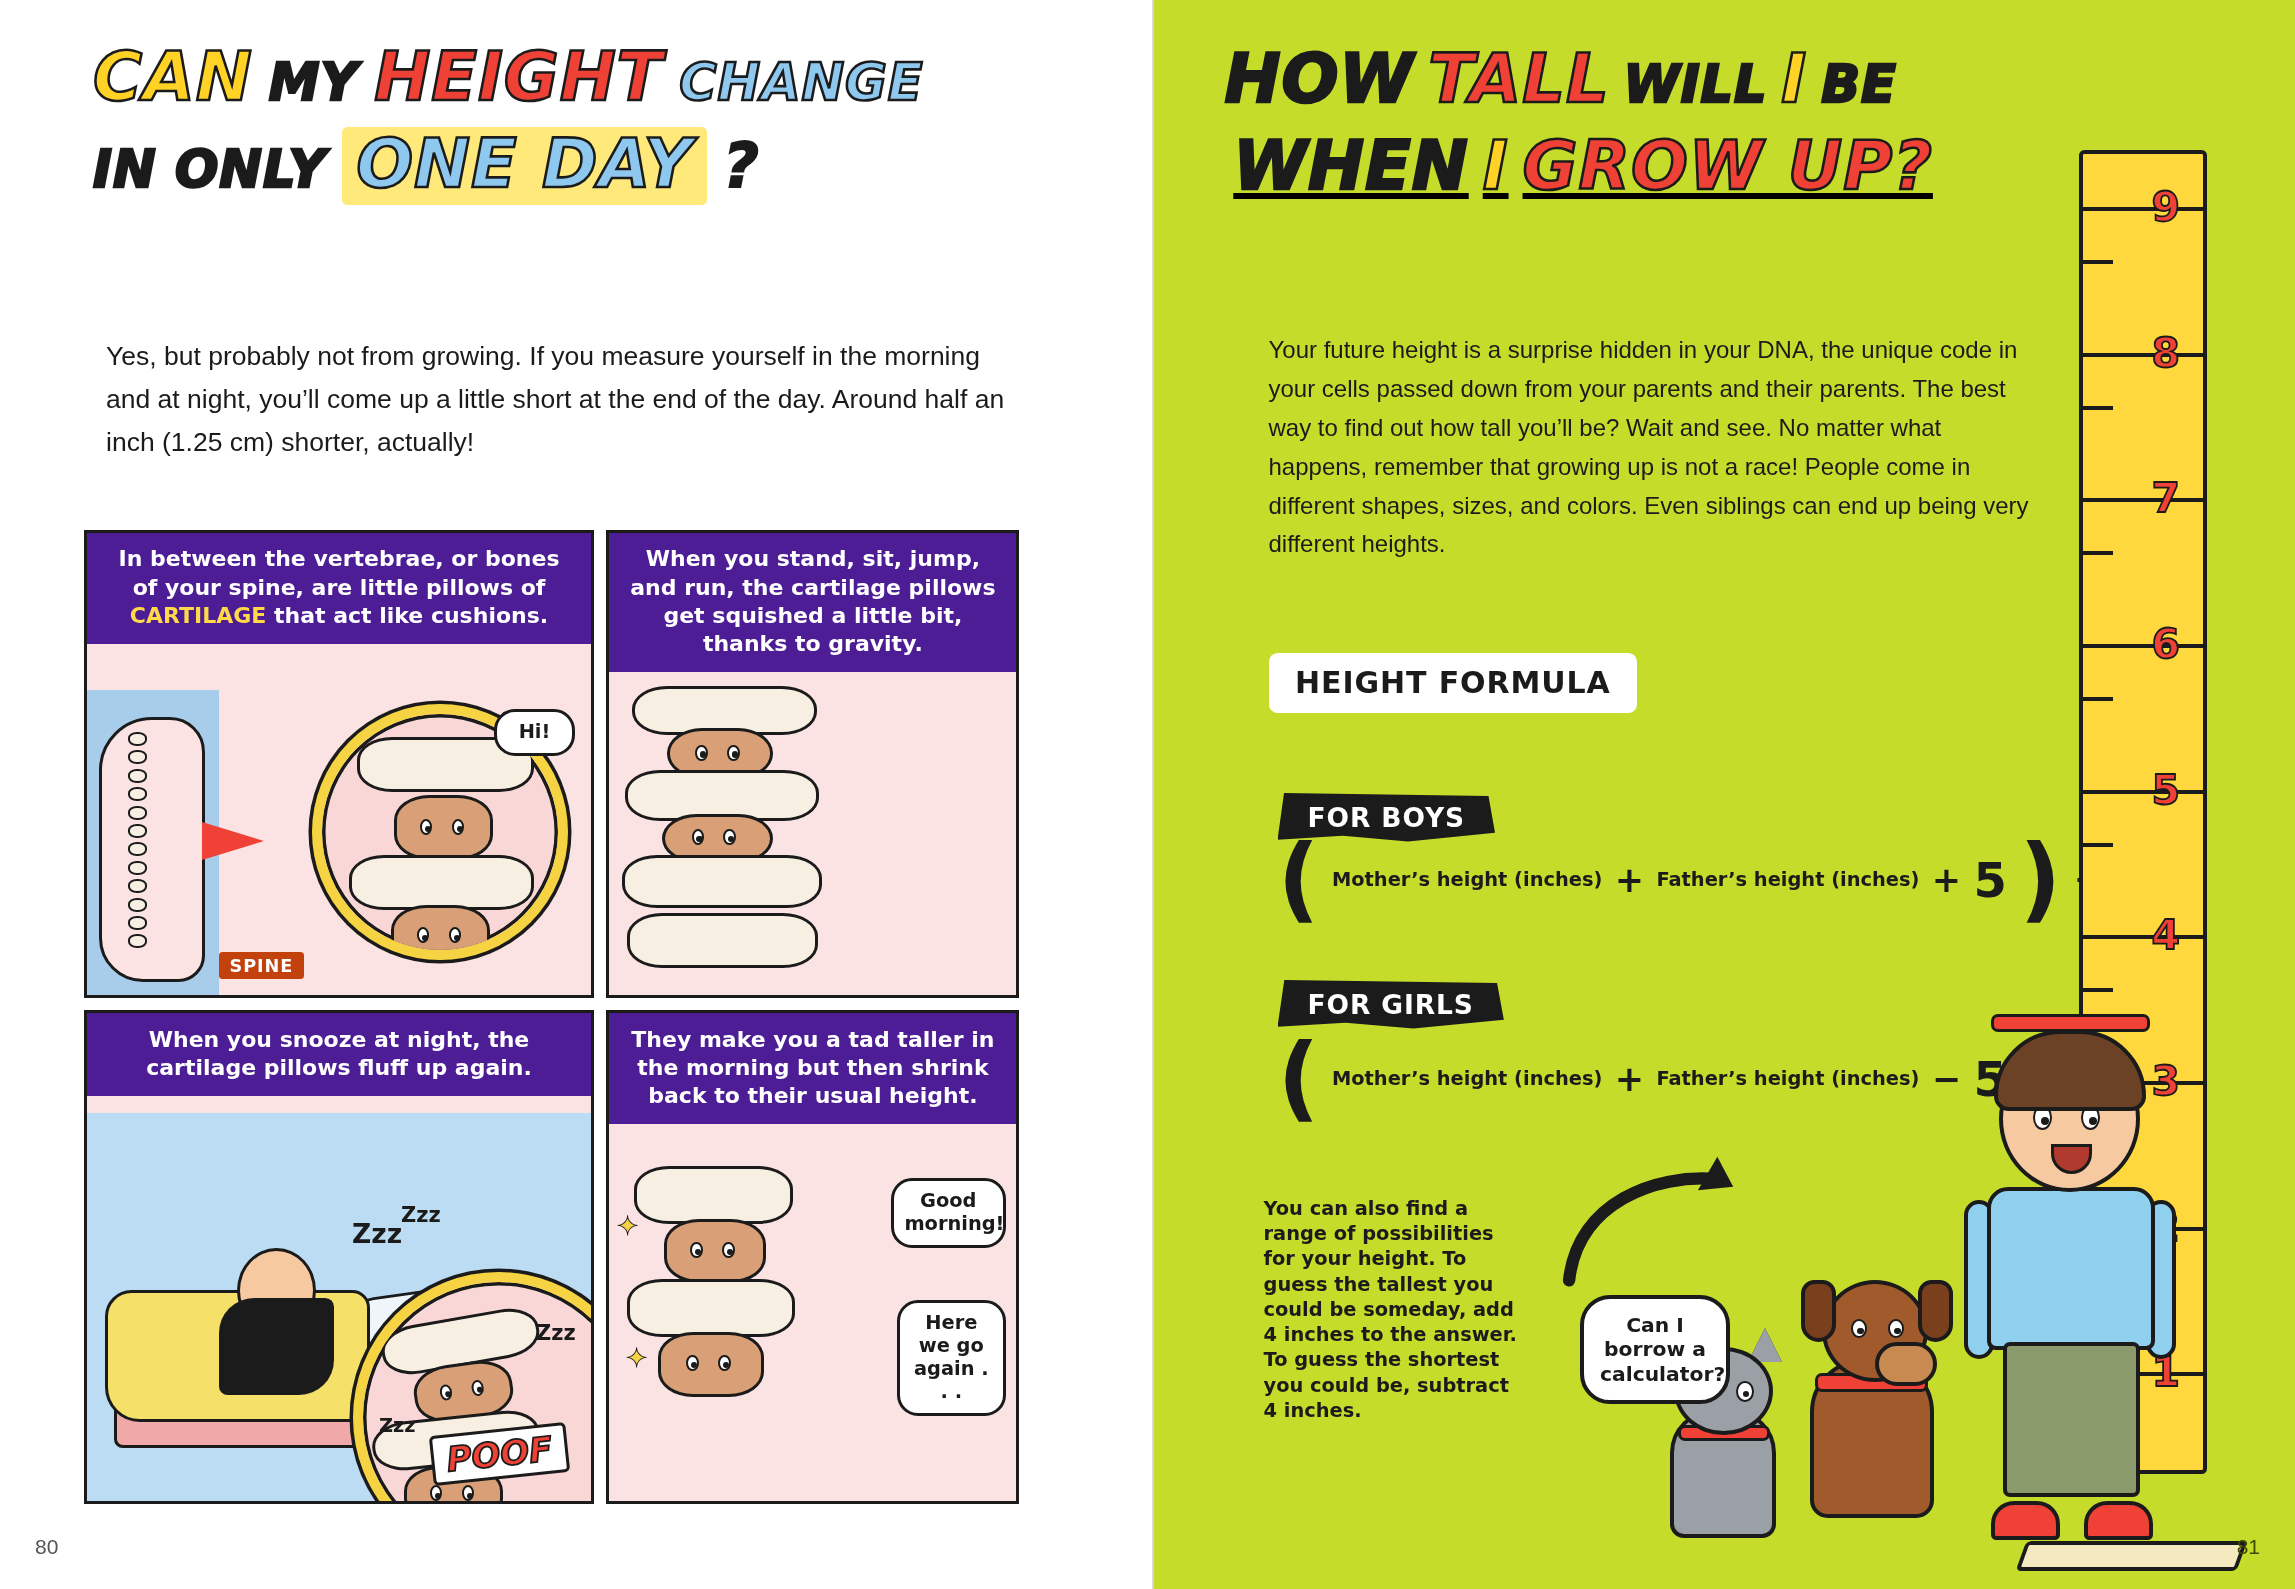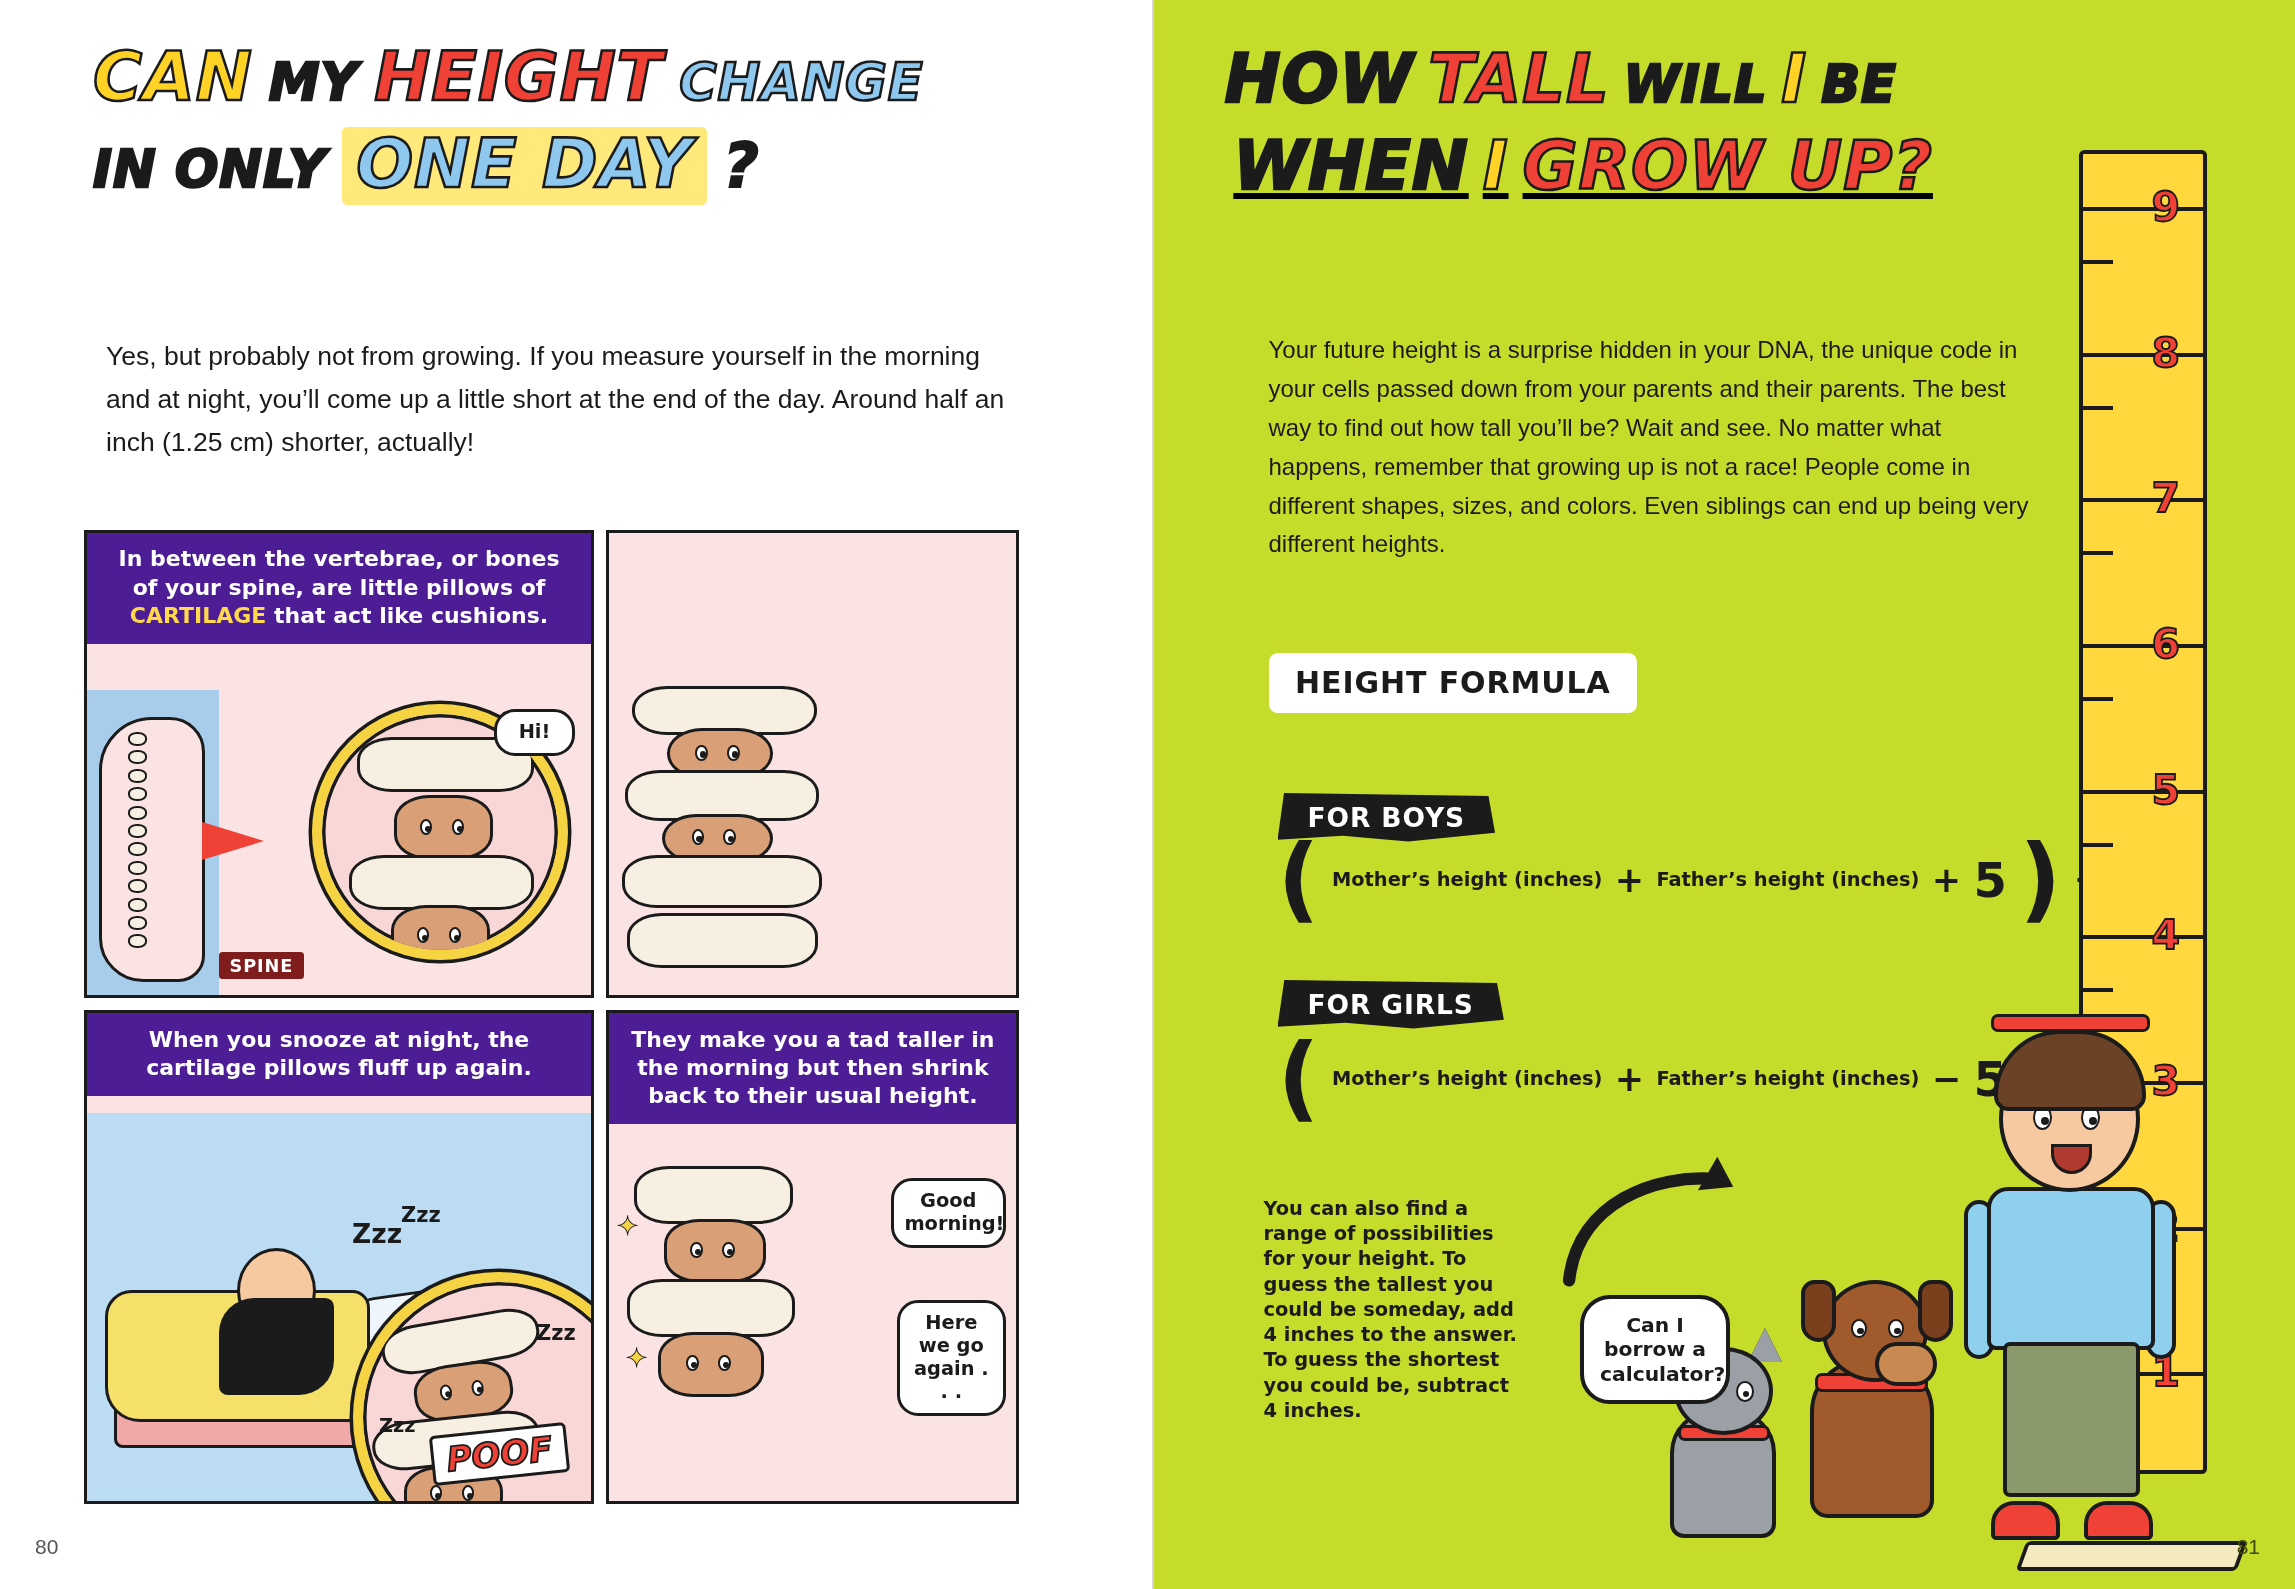--- a/index.html
+++ b/index.html
@@ -81,21 +81,21 @@
   .bubble {
     position: absolute; background: #fff; border: 3.5px solid #1b1b1b;
     border-radius: 21px; font-family: "DejaVu Sans", sans-serif;
     font-weight: bold; font-size: 19.4px; line-height: 1.18; color: #1b1b1b;
     text-align: center; padding: 8.8px 10.6px;
   }
   .bubble:after {
     content: ""; position: absolute; width: 0; height: 0;
   }
   .tag {
-    position: absolute; background: #7f1d1d; color: #fff;
+    position: absolute; background: #c2410c; color: #fff;
     font-family: "DejaVu Sans", sans-serif; font-weight: bold;
     font-size: 17.7px; padding: 3.5px 10.6px; border-radius: 3.5px;
     letter-spacing: 0.9px;
   }
   .vert {
     position: absolute; background: #f7efe2; border: 3.5px solid #1b1b1b;
     border-radius: 35px/23px;
   }
   .disc {
     position: absolute; background: #d9a077; border: 3.5px solid #1b1b1b;
@@ -361,20 +361,21 @@
                   <div class="pupil" style="left:2.6px; top:5.3px;"></div>
                 </div>
             </div>
           </div>
           <div class="bubble" style="right:16px; top:19.4px; width:81px;">Hi!</div>
           <div class="tag" style="left:132px; bottom:16px;">SPINE</div>
         </div>
       </div>
 
       <div class="panel">
+        <div class="cap">When you stand, sit, jump, and run, the cartilage pillows get squished a little bit, thanks to gravity.</div>
         <div class="scene" style="height:313px;">
           <div class="p1-bg"></div>
           <div class="vert" style="left:23px; top:3.5px; width:185px; height:49px;"></div>
           <div class="disc" style="left:58px; top:46px; width:106px; height:51px;">
             <div class="eye" style="left:25px; top:14px;">
                 <div class="pupil" style="left:2.6px; top:4.4px;"></div>
               </div>
             <div class="eye" style="left:57px; top:14px;">
                 <div class="pupil" style="left:2.6px; top:4.4px;"></div>
               </div>

